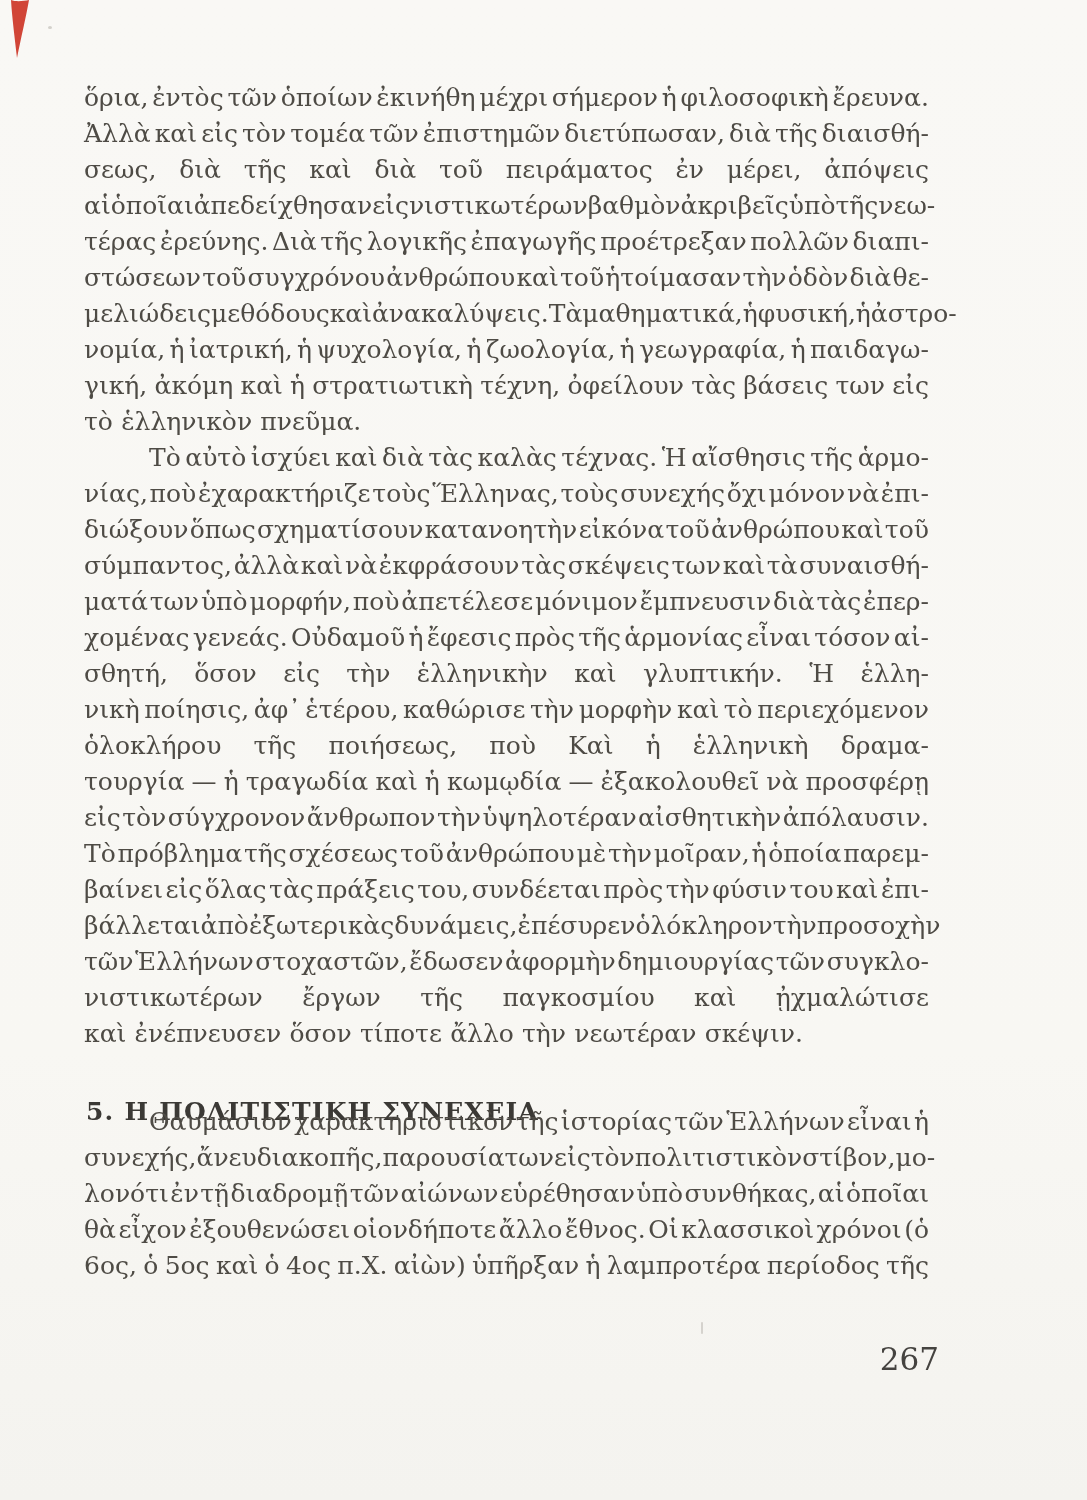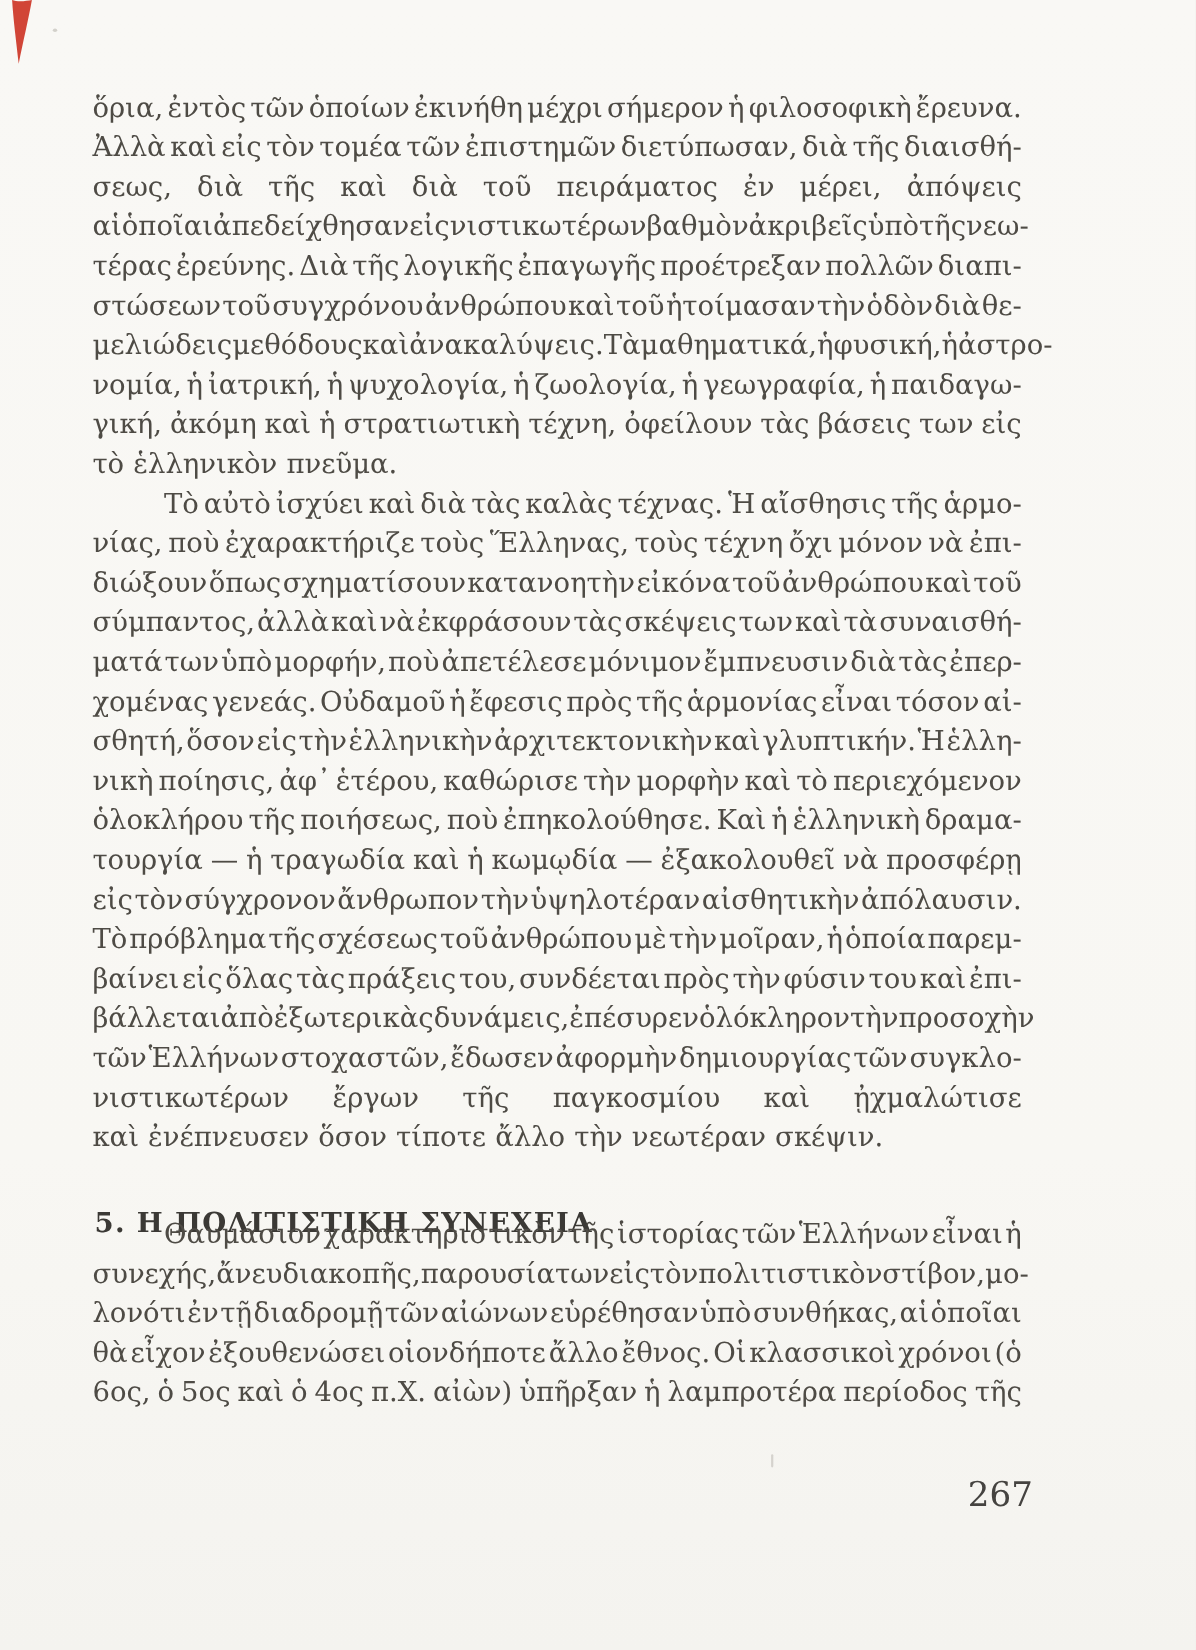--- a/index.html
+++ b/index.html
@@ -218,21 +218,21 @@
         <span>τῆς</span>
         <span>ἁρμο-</span>
       </div>
       <div class="line">
         <span>νίας,</span>
         <span>ποὺ</span>
         <span>ἐχαρακτήριζε</span>
         <span>τοὺς</span>
         <span>Ἕλληνας,</span>
         <span>τοὺς</span>
-        <span>τέχνη</span>
+        <span>συνεχής</span>
         <span>ὄχι</span>
         <span>μόνον</span>
         <span>νὰ</span>
         <span>ἐπι-</span>
       </div>
       <div class="line">
         <span>διώξουν</span>
         <span>ὅπως</span>
         <span>σχηματίσουν</span>
         <span>κατανοητὴν</span>
@@ -280,21 +280,20 @@
         <span>εἶναι</span>
         <span>τόσον</span>
         <span>αἰ-</span>
       </div>
       <div class="line">
         <span>σθητή,</span>
         <span>ὅσον</span>
         <span>εἰς</span>
         <span>τὴν</span>
         <span>ἑλληνικὴν</span>
-        <span>ἀρχιτεκτονικὴν</span>
         <span>καὶ</span>
         <span>γλυπτικήν.</span>
         <span>Ἡ</span>
         <span>ἑλλη-</span>
       </div>
       <div class="line">
         <span>νικὴ</span>
         <span>ποίησις,</span>
         <span>ἀφ᾽</span>
         <span>ἑτέρου,</span>
@@ -303,21 +302,20 @@
         <span>μορφὴν</span>
         <span>καὶ</span>
         <span>τὸ</span>
         <span>περιεχόμενον</span>
       </div>
       <div class="line">
         <span>ὁλοκλήρου</span>
         <span>τῆς</span>
         <span>ποιήσεως,</span>
         <span>ποὺ</span>
-        <span>ἐπηκολούθησε.</span>
         <span>Καὶ</span>
         <span>ἡ</span>
         <span>ἑλληνικὴ</span>
         <span>δραμα-</span>
       </div>
       <div class="line">
         <span>τουργία</span>
         <span>—</span>
         <span>ἡ</span>
         <span>τραγωδία</span>

